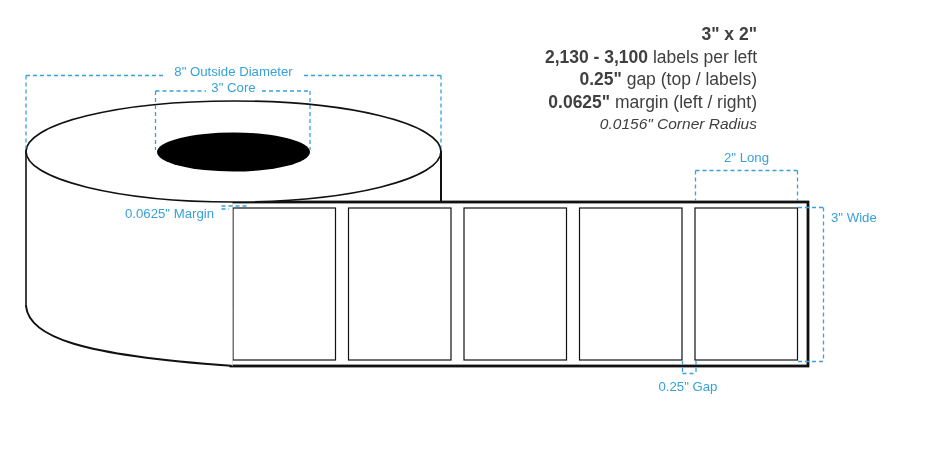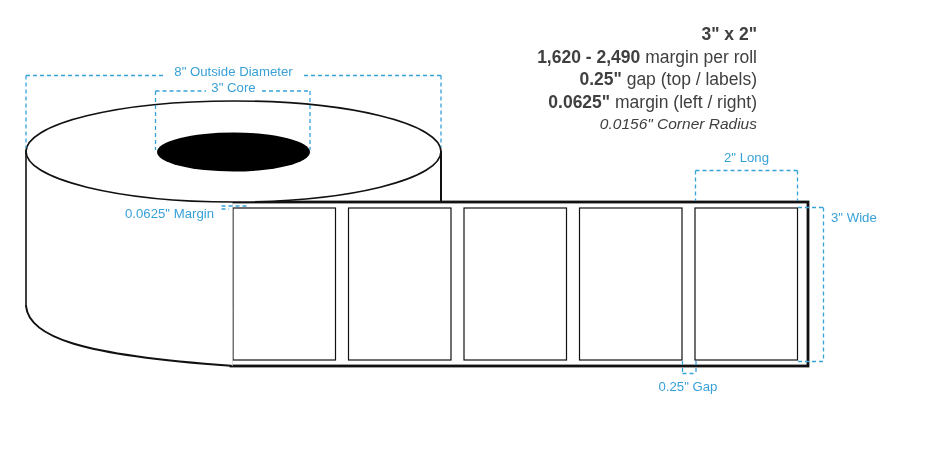--- a/index.html
+++ b/index.html
@@ -112,19 +112,19 @@
 
   <div class="ann center" style="left:131px;top:65px;width:205px;">8" Outside Diameter</div>
   <div class="ann center" style="left:133px;top:81px;width:201px;">3" Core</div>
   <div class="ann right" style="left:92px;top:207px;width:122px;">0.0625" Margin</div>
   <div class="ann center" style="left:694px;top:151px;width:105px;">2" Long</div>
   <div class="ann" style="left:831px;top:211px;">3" Wide</div>
   <div class="ann center" style="left:638px;top:380px;width:100px;">0.25" Gap</div>
 
   <div class="specs">
     <div class="spec-title">3" x 2"</div>
-    <div><b>1,620 - 2,490</b><span> margin per roll</span></div>
+    <div><b>2,130 - 3,100</b><span> labels per left</span></div>
     <div><b>0.25"</b><span> gap (top / labels)</span></div>
     <div><b>0.0625"</b><span> margin (left / right)</span></div>
     <div class="corner">0.0156" Corner Radius</div>
   </div>
 
 </div>
 
 </body></html>

